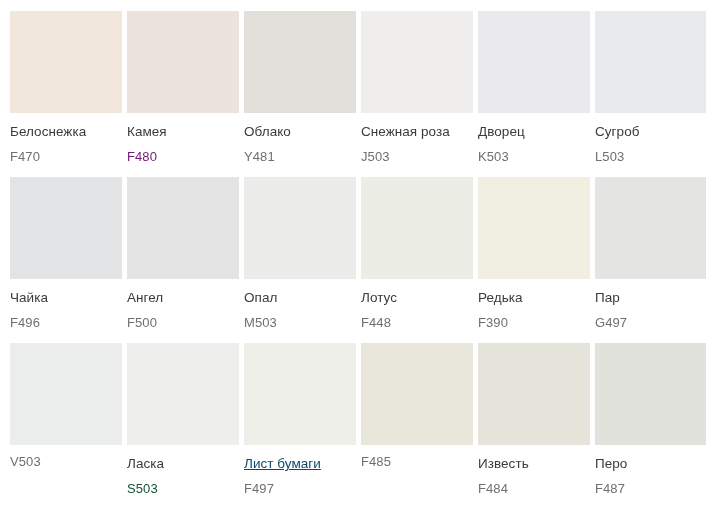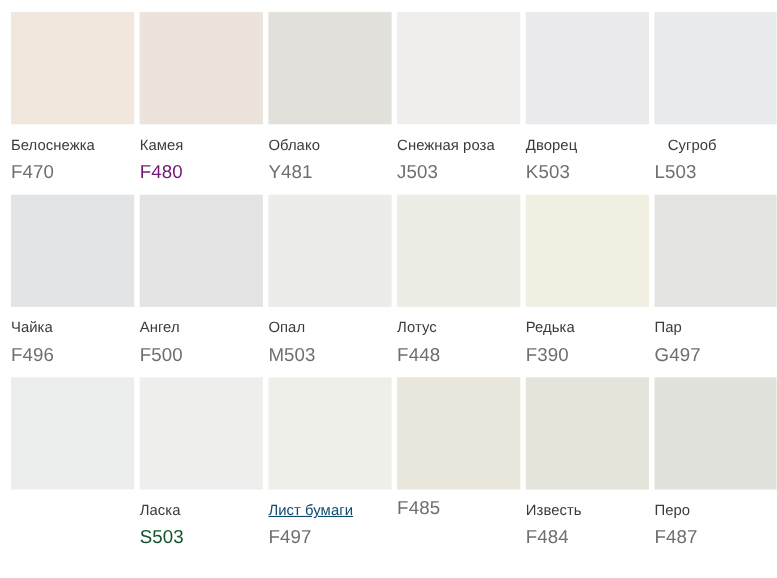--- a/index.html
+++ b/index.html
@@ -45,21 +45,21 @@
     display: block;
     font-size: 13.5px;
     line-height: 16px;
     color: #3b3b3b;
     margin-top: 11px;
     white-space: nowrap;
     letter-spacing: 0.05px;
   }
   .swatch-code {
     display: block;
-    font-size: 17px;
+    font-size: 13px;
     line-height: 15px;
     color: #6f6f6f;
     margin-top: 9px;
     white-space: nowrap;
     letter-spacing: 0.1px;
   }
 </style>
 </head>
 <body style="background-color: rgb(255, 255, 255);">
 
@@ -86,21 +86,21 @@
       <span class="swatch-name" style="color: rgb(59, 59, 59);">Снежная роза</span>
       <span class="swatch-code" style="color: rgb(111, 111, 111);">J503</span>
     </div>
     <div class="swatch-cell">
       <span class="swatch-chip" style="background-color: rgb(234, 234, 236);"></span>
       <span class="swatch-name" style="color: rgb(59, 59, 59);">Дворец</span>
       <span class="swatch-code" style="color: rgb(111, 111, 111);">K503</span>
     </div>
     <div class="swatch-cell">
       <span class="swatch-chip" style="background-color: rgb(233, 234, 236);"></span>
-      <span class="swatch-name" style="color: rgb(59, 59, 59); margin-left: 12px;">Сугроб</span>
+      <span class="swatch-name" style="color: rgb(59, 59, 59);">Сугроб</span>
       <span class="swatch-code" style="color: rgb(111, 111, 111);">L503</span>
     </div>
   </div>
 
   <div class="palette-row">
     <div class="swatch-cell">
       <span class="swatch-chip" style="background-color: rgb(226, 228, 229);"></span>
       <span class="swatch-name" style="color: rgb(59, 59, 59);">Чайка</span>
       <span class="swatch-code" style="color: rgb(111, 111, 111);">F496</span>
     </div>
@@ -127,20 +127,21 @@
     <div class="swatch-cell">
       <span class="swatch-chip" style="background-color: rgb(228, 229, 227);"></span>
       <span class="swatch-name" style="color: rgb(59, 59, 59);">Пар</span>
       <span class="swatch-code" style="color: rgb(111, 111, 111);">G497</span>
     </div>
   </div>
 
   <div class="palette-row">
     <div class="swatch-cell">
       <span class="swatch-chip" style="background-color: rgb(236, 237, 237);"></span>
+      <span class="swatch-code" style="color: rgb(111, 111, 111);">V503</span>
     </div>
     <div class="swatch-cell">
       <span class="swatch-chip" style="background-color: rgb(238, 238, 236);"></span>
       <span class="swatch-name" style="color: rgb(59, 59, 59);">Ласка</span>
       <span class="swatch-code" style="color: #14532d;">S503</span>
     </div>
     <div class="swatch-cell">
       <span class="swatch-chip" style="background-color: rgb(239, 239, 233);"></span>
       <span class="swatch-name" style="color: #0c4a6e; text-decoration: underline;">Лист бумаги</span>
       <span class="swatch-code" style="color: rgb(111, 111, 111);">F497</span>

